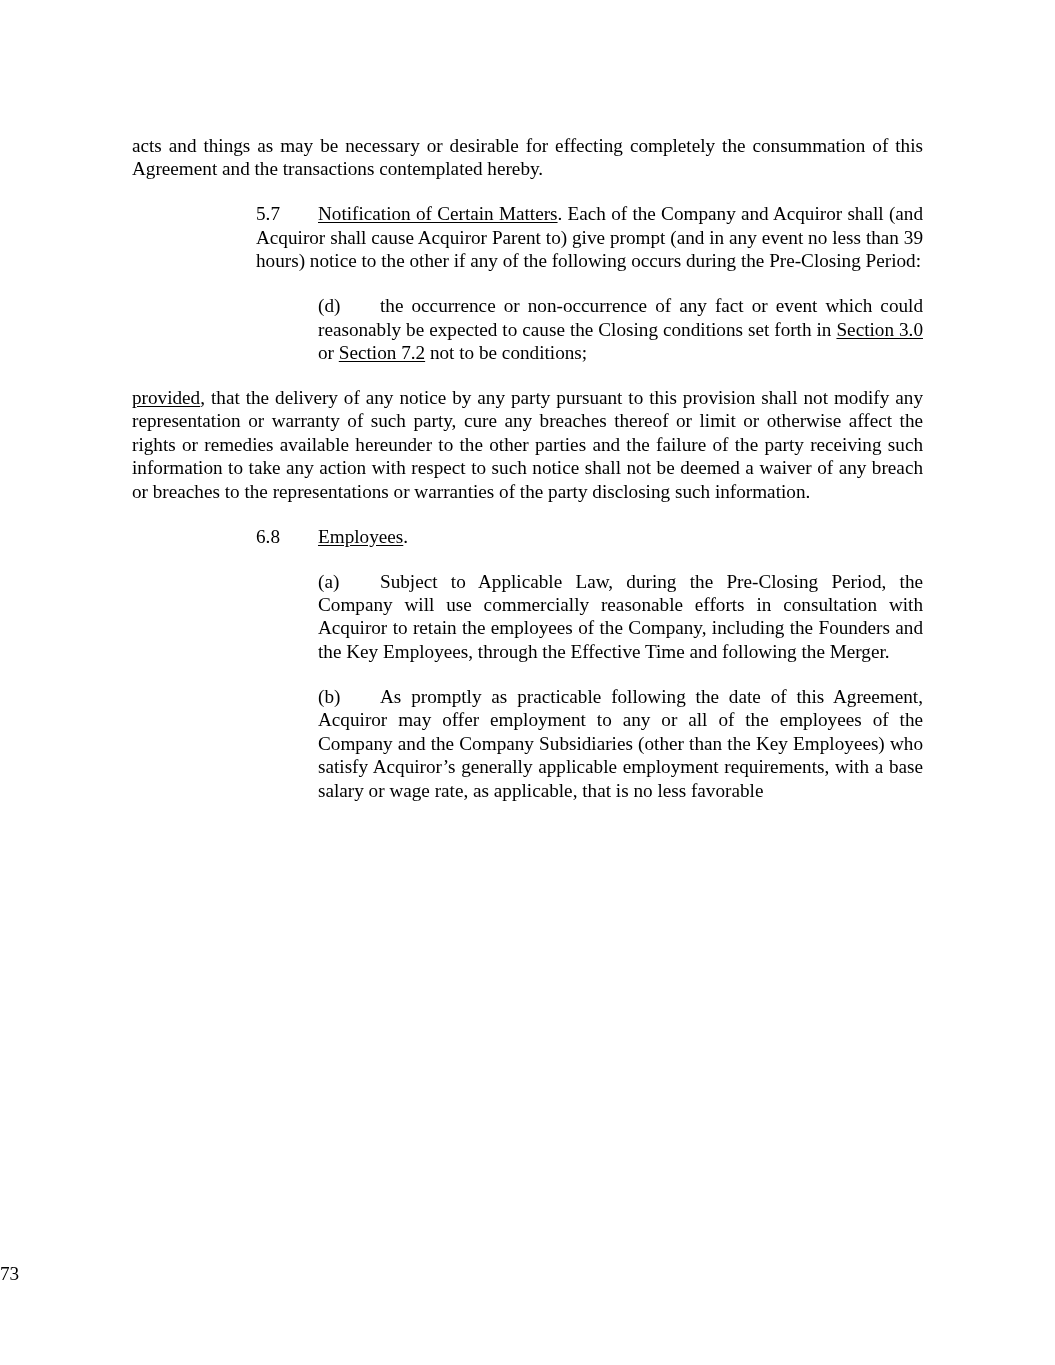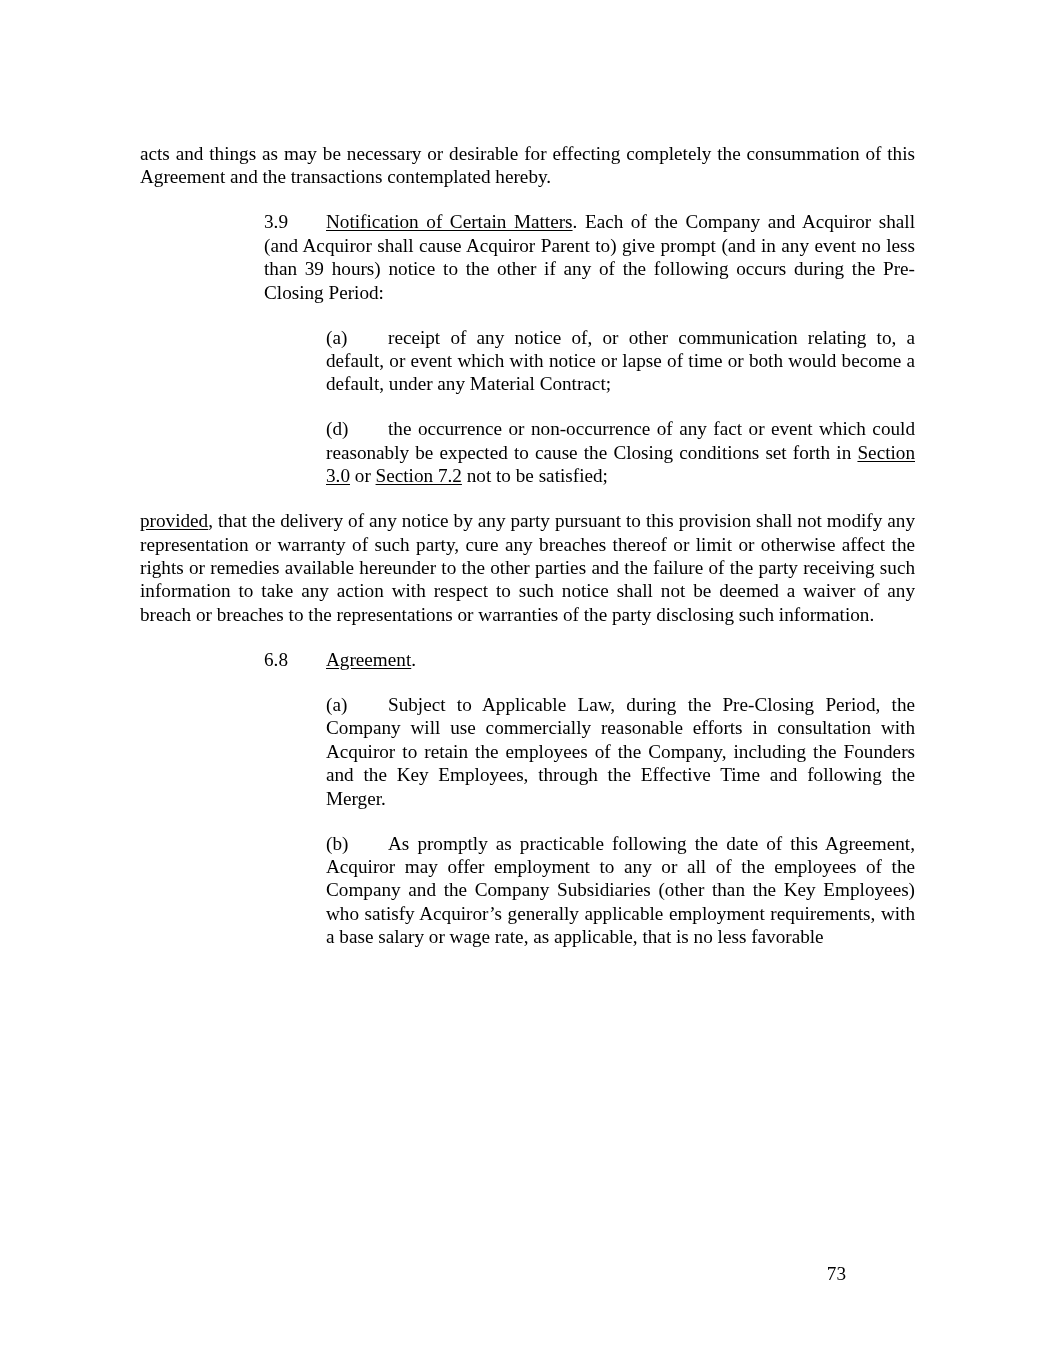--- a/index.html
+++ b/index.html
@@ -1,49 +1,48 @@
 <!DOCTYPE html>
 <html><head>
 <meta charset="utf-8">
 <style>
   html, body { margin:0; padding:0; background:#ffffff; }
   body { width:1055px; height:1365px; position:relative; overflow:hidden;
          font-family:"Liberation Serif", serif; color:#000; }
   .page { position:absolute; left:124px; top:126px; width:807px;
           font-size:19.2px; line-height:23.4px; }
-  p { margin:16px; text-align:justify; }
+  p { margin:8px; text-align:justify; }
   .gap { margin-top:21.6px; }
   .sec-num { display:inline-block; width:62px; }
   .sub-num { display:inline-block; width:62px; }
   .ind1 { padding-left:124px; }
   .ind2 { padding-left:186px; }
   u { text-underline-offset:2px; }
-  .pagenum { position:absolute; top:1263px; left:0; width:846px; text-align:right;
+  .pagenum { position:absolute; top:1263px; left:0; width:846px; text-align:left;
              font-family:"Liberation Serif", serif; font-size:19.2px; }
 </style>
 </head>
 <body>
 
 <div class="page">
 
   <p>acts and things as may be necessary or desirable for effecting completely the consummation of this Agreement and the transactions contemplated hereby.</p>
 
-  <p class="gap ind1"><span class="sec-num">3.9</span><u>Notification of Certain Matters</u><span>.  Each of the Company and Acquiror shall (and Acquiror shall cause Acquiror Parent to) give prompt (and in any event no less than 39 hours) notice to the other if any of the following occurs during the Pre-Closing Period:</span></p>
-
-  <p class="gap ind2"><span class="sub-num">(a)</span><span>receipt of any notice of, or other communication relating to, a default, or event which with notice or lapse of time or both would become a default, under any Material Contract;</span></p>
+  <p class="gap ind1"><span class="sec-num">5.7</span><u>Notification of Certain Matters</u><span>.  Each of the Company and Acquiror shall (and Acquiror shall cause Acquiror Parent to) give prompt (and in any event no less than 39 hours) notice to the other if any of the following occurs during the Pre-Closing Period:</span></p>
 
 
 
-  <p class="gap ind2"><span class="sub-num">(d)</span><span>the occurrence or non-occurrence of any fact or event which could reasonably be expected to cause the Closing conditions set forth in </span><u>Section 3.0</u><span> or </span><u>Section 7.2</u><span> not to be satisfied;</span></p>
+
+  <p class="gap ind2"><span class="sub-num">(d)</span><span>the occurrence or non-occurrence of any fact or event which could reasonably be expected to cause the Closing conditions set forth in </span><u>Section 3.0</u><span> or </span><u>Section 7.2</u><span> not to be conditions;</span></p>
 
 
 
   <p class="gap"><u>provided</u><span>, that the delivery of any notice by any party pursuant to this provision shall not modify any representation or warranty of such party, cure any breaches thereof or limit or otherwise affect the rights or remedies available hereunder to the other parties and the failure of the party receiving such information to take any action with respect to such notice shall not be deemed a waiver of any breach or breaches to the representations or warranties of the party disclosing such information.</span></p>
 
-  <p class="gap ind1"><span class="sec-num">6.8</span><u>Agreement</u><span>.</span></p>
+  <p class="gap ind1"><span class="sec-num">6.8</span><u>Employees</u><span>.</span></p>
 
   <p class="gap ind2"><span class="sub-num">(a)</span><span>Subject to Applicable Law, during the Pre-Closing Period, the Company will use commercially reasonable efforts in consultation with Acquiror to retain the employees of the Company, including the Founders and the Key Employees, through the Effective Time and following the Merger.</span></p>
 
   <p class="gap ind2"><span class="sub-num">(b)</span><span>As promptly as practicable following the date of this Agreement, Acquiror may offer employment to any or all of the employees of the Company and the Company Subsidiaries (other than the Key Employees) who satisfy Acquiror’s generally applicable employment requirements, with a base salary or wage rate, as applicable, that is no less favorable</span></p>
 
 </div>
 
 <div class="pagenum">73</div>
 
 </body></html>

